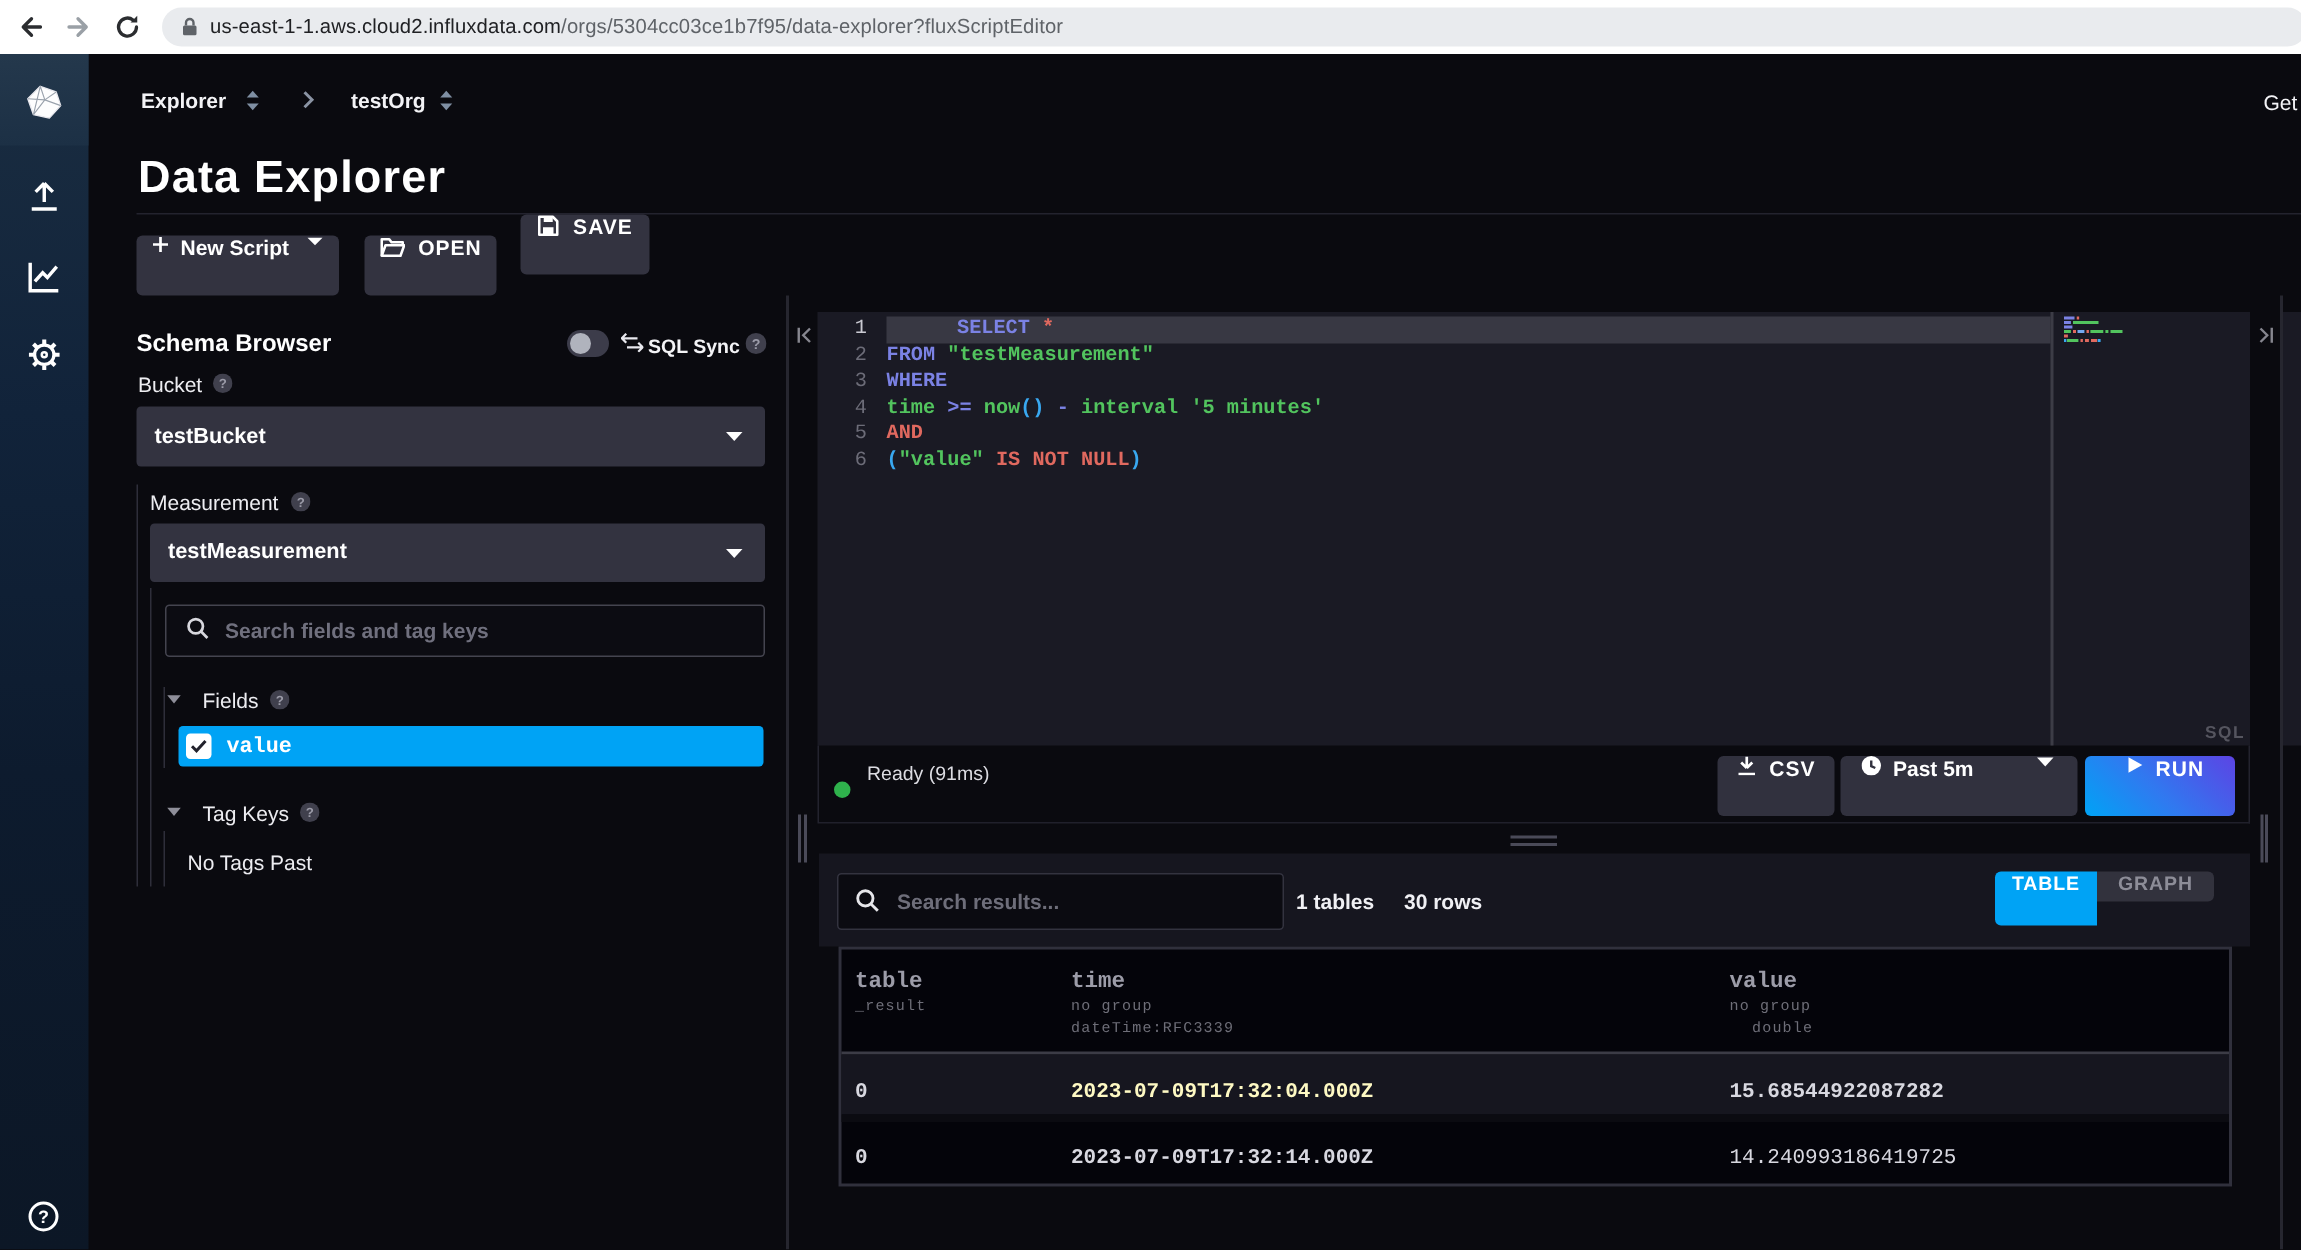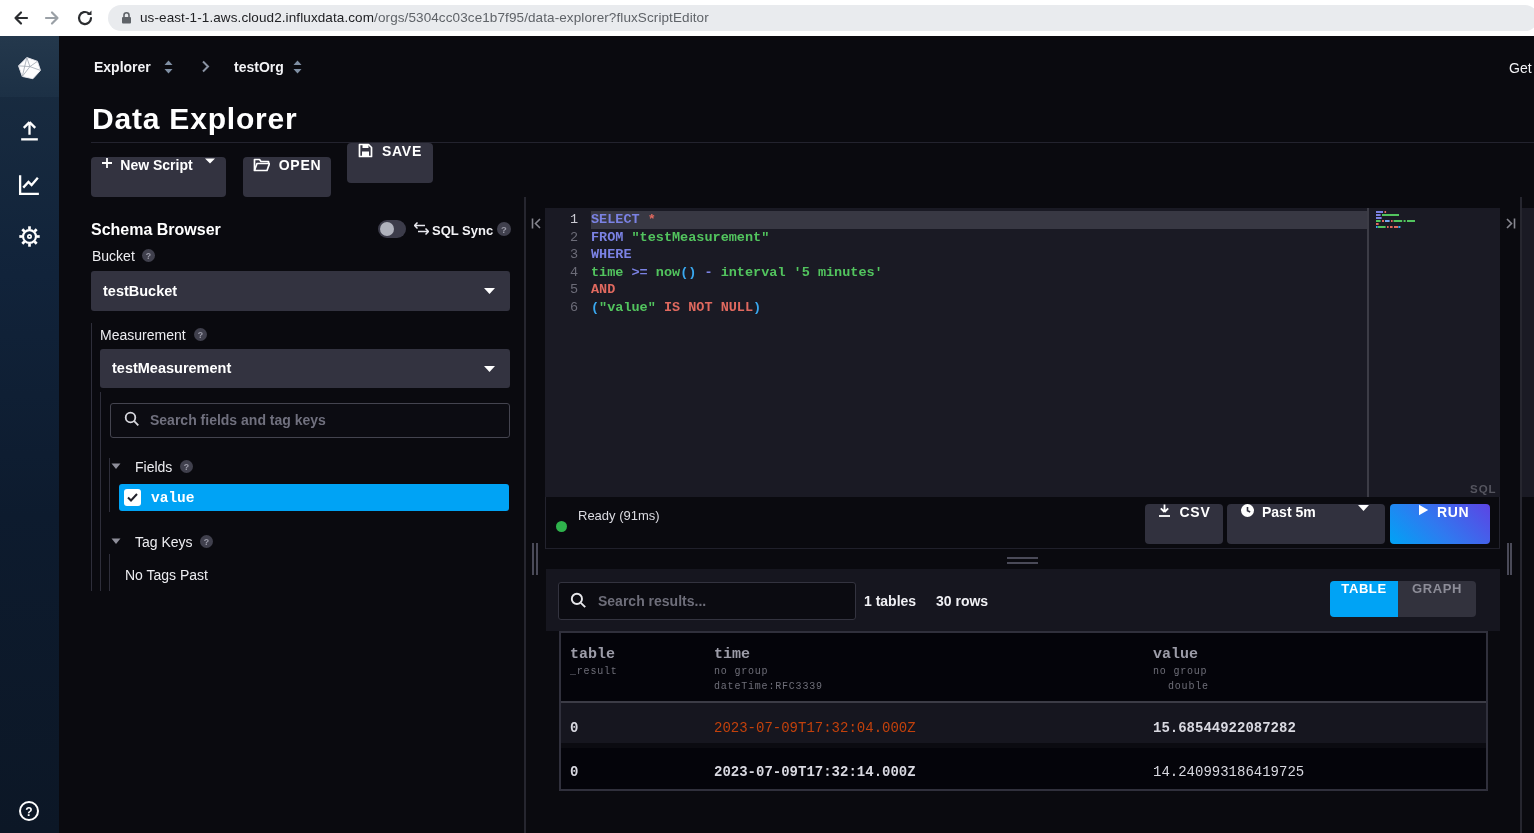--- a/index.html
+++ b/index.html
@@ -207,21 +207,21 @@
 <div class="abs mono" style="left:545px;top:211px;width:33px;text-align:right;font-size:13.5px;line-height:17.6px;color:#6c6c78;">
 <div style="color:#cacad2;">1</div>
     <div>2</div>
     <div>3</div>
     <div>4</div>
     <div>5</div>
     <div>6</div>
 </div>
 
 <div class="abs mono" style="left:591px;top:211px;font-size:13.5px;line-height:17.6px;font-weight:bold;">
-    <div style="white-space:pre;"><span style="color:#7b82e4">SELECT</span> <span style="color:#e0695f">*</span></div>
+    <div style="white-space:pre;padding-left:47px;"><span style="color:#7b82e4">SELECT</span> <span style="color:#e0695f">*</span></div>
     <div style="white-space:pre;"><span style="color:#7b82e4">FROM</span> <span style="color:#52c45e">"testMeasurement"</span></div>
     <div style="white-space:pre;"><span style="color:#7b82e4">WHERE</span></div>
     <div style="white-space:pre;"><span style="color:#52c45e">time</span> <span style="color:#7b82e4">&gt;=</span> <span style="color:#52c45e">now</span><span style="color:#39a8f0">()</span> <span style="color:#7b82e4">-</span> <span style="color:#52c45e">interval</span> <span style="color:#52c45e">'5 minutes'</span></div>
     <div style="white-space:pre;"><span style="color:#e0695f">AND</span></div>
     <div style="white-space:pre;"><span style="color:#39a8f0">(</span><span style="color:#52c45e">"value"</span> <span style="color:#e0695f">IS</span> <span style="color:#e0695f">NOT</span> <span style="color:#e0695f">NULL</span><span style="color:#39a8f0">)</span></div>
   </div>
 
 <div class="abs" style="left:1367px;top:208px;width:2px;height:289px;background:#3c3c46;"></div>
 
 <svg class="abs" style="left:1376px;top:210px" width="40" height="22" viewBox="0 0 40 22">
@@ -300,33 +300,33 @@
 <div class="abs" style="left:558px;top:582px;width:296px;height:36px;border:1px solid #33333f;border-radius:3px;background:#0b0b11;"></div>
 <svg class="abs" style="left:570px;top:592px" width="17" height="17" viewBox="0 0 16 16">
   <circle cx="6.5" cy="6.5" r="4.8" stroke="#e6e6ea" stroke-width="1.8" fill="none"></circle>
   <path d="M10.2 10.2 L14.3 14.3" stroke="#e6e6ea" stroke-width="1.8"></path>
 </svg>
 <div class="abs" style="left:598px;top:593px;font-size:14px;font-weight:bold;color:#6e6e7a;">Search results...</div>
 <div class="abs" style="left:864px;top:593px;font-size:14px;font-weight:bold;color:#f0f0f4;">1 tables</div>
 <div class="abs" style="left:936px;top:593px;font-size:14px;font-weight:bold;color:#f0f0f4;">30 rows</div>
 
 <div class="btn" style="left:1330px;top:581px;width:68px;height:36px;border-radius:4px 0 0 4px;background:#00a3f5;font-size:13px;letter-spacing:0.6px;">TABLE</div>
-<div class="btn" style="left:1398px;top:581px;width:78px;height:36px;border-radius:0 4px 4px 0;background:#32323d;font-size:13px;letter-spacing:0.6px;color:#8d8d98;">GRAPH</div>
+<div class="btn" style="left:1398px;top:581px;width:78px;height:20px;border-radius:0 4px 4px 0;background:#32323d;font-size:13px;letter-spacing:0.6px;color:#8d8d98;">GRAPH</div>
 
 <div class="abs" style="left:559px;top:631px;width:929px;height:160px;border:2px solid #30303c;background:#04040a;box-sizing:border-box;"></div>
 <div class="abs mono" style="left:570px;top:646px;font-size:15px;font-weight:bold;color:#9c9ca8;">table</div>
 <div class="abs mono" style="left:570px;top:665.5px;font-size:10px;letter-spacing:0.8px;color:#6e6e78;">_result</div>
 <div class="abs mono" style="left:714px;top:646px;font-size:15px;font-weight:bold;color:#9c9ca8;">time</div>
 <div class="abs mono" style="left:714px;top:665.5px;font-size:10px;letter-spacing:0.8px;color:#6e6e78;">no group</div>
 <div class="abs mono" style="left:714px;top:680.5px;font-size:10px;letter-spacing:0.8px;color:#6e6e78;">dateTime:RFC3339</div>
 <div class="abs mono" style="left:1153px;top:646px;font-size:15px;font-weight:bold;color:#9c9ca8;">value</div>
 <div class="abs mono" style="left:1153px;top:665.5px;font-size:10px;letter-spacing:0.8px;color:#6e6e78;">no group</div>
 <div class="abs mono" style="left:1153px;top:680.5px;font-size:10px;letter-spacing:0.8px;color:#6e6e78;margin-left:15px;">double</div>
 
 <div class="abs" style="left:561px;top:701px;width:925px;height:2px;background:#3c3c46;"></div>
 <div class="abs" style="left:561px;top:703px;width:925px;height:40px;background:#16161f;"></div>
 <div class="abs mono" style="left:570px;top:720px;font-size:14px;font-weight:bold;color:#d8d8e0;">0</div>
-<div class="abs mono" style="left:714px;top:720px;font-size:14px;font-weight:normal;color:#c2410c;text-align:right;">2023-07-09T17:32:04.000Z</div>
+<div class="abs mono" style="left:714px;top:720px;font-size:14px;font-weight:bold;color:#fef9c3;text-align:right;">2023-07-09T17:32:04.000Z</div>
 <div class="abs mono" style="left:1153px;top:720px;font-size:14px;font-weight:bold;color:#d8d8e0;">15.68544922087282</div>
 <div class="abs" style="left:561px;top:743px;width:925px;height:5px;background:#0b0b11;"></div>
 <div class="abs mono" style="left:570px;top:764px;font-size:14px;font-weight:bold;color:#d8d8e0;">0</div>
 <div class="abs mono" style="left:714px;top:764px;font-size:14px;font-weight:bold;color:#d8d8e0;">2023-07-09T17:32:14.000Z</div>
 <div class="abs mono" style="left:1153px;top:764px;font-size:14px;font-weight:normal;color:#d8d8e0;">14.240993186419725</div>
 
 </body></html>

